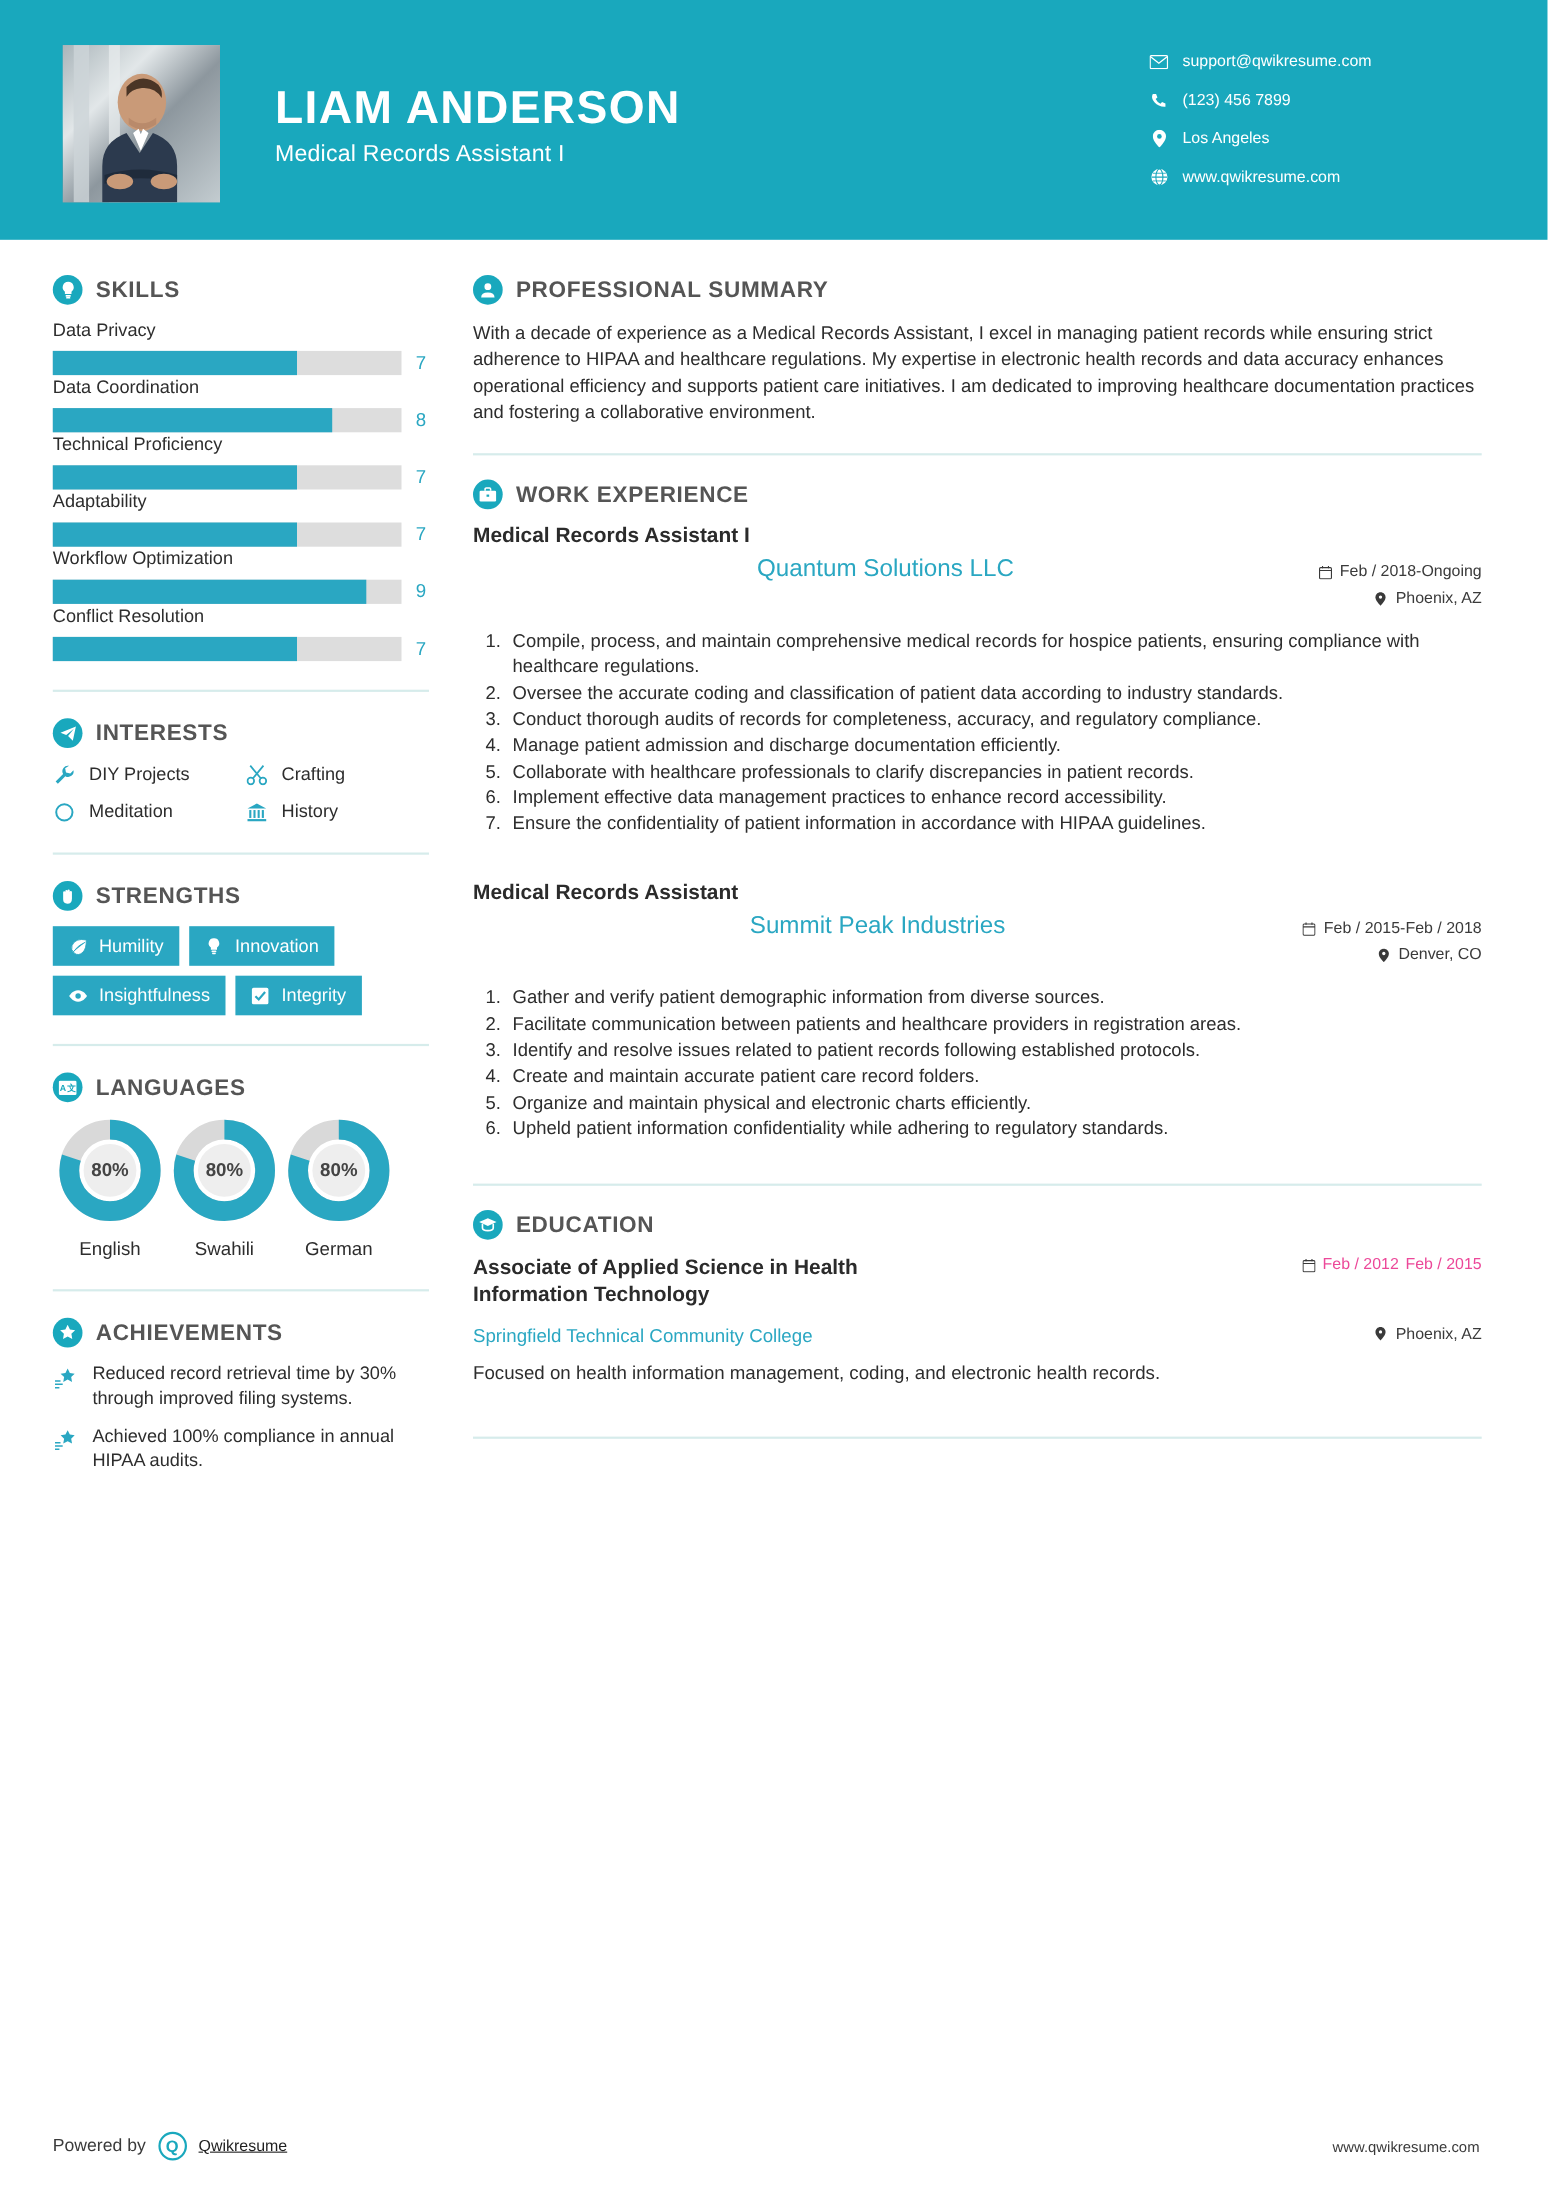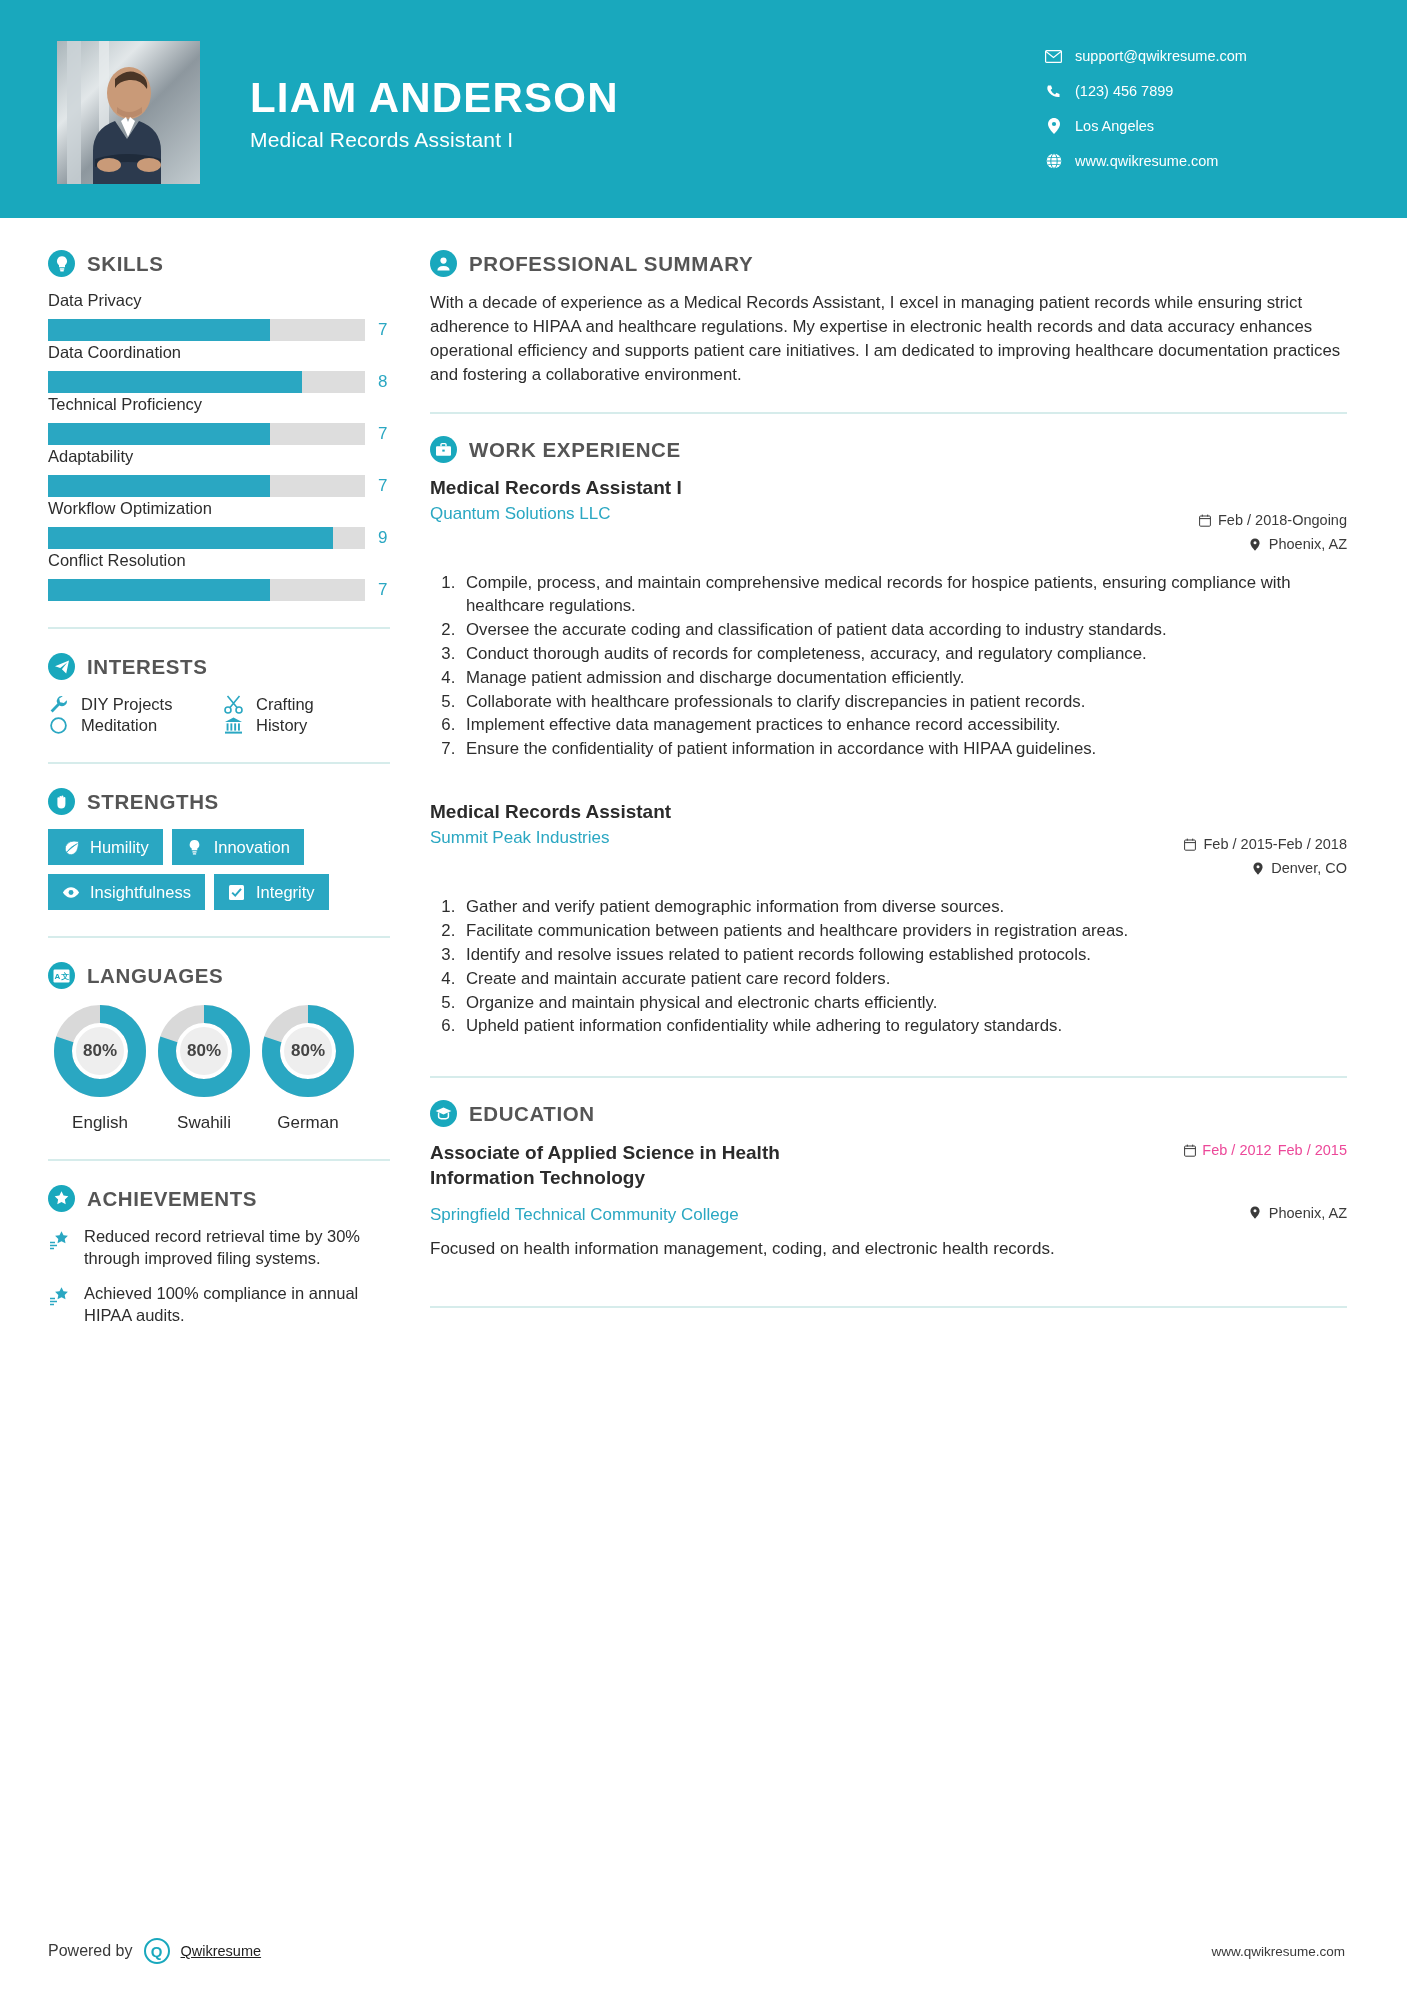--- a/index.html
+++ b/index.html
@@ -131,20 +131,21 @@
   }
   .skill-val {
     font-size: 17px;
     color: #2aa7c2;
   }
 
   
   .interest-grid {
     display: grid;
     grid-template-columns: 175px 1fr;
+    row-gap: 13px;
   }
   .interest {
     display: flex;
     align-items: center;
     gap: 12px;
     font-size: 16.5px;
     color: #2d2d2d;
   }
   .interest .ii { width: 21px; height: 21px; flex:0 0 21px; display:flex; align-items:center; justify-content:center; }
 
@@ -203,23 +204,24 @@
     justify-content: space-between;
     align-items: flex-start;
   }
   .job-left { flex: 1 1 auto; padding-right: 18px; }
   .job-role {
     font-size: 19px;
     font-weight: bold;
     color: #2b2b2b;
   }
   .job-company {
-    font-size: 17px;
+    font-size: 22px;
     color: #2aa7c2;
     margin-top: 5px;
+    text-align: center;
   }
   .job-right { flex: 0 0 auto; text-align: right; padding-top: 4px; margin-top: 31px; }
   .meta-row {
     display: flex;
     align-items: center;
     justify-content: flex-end;
     gap: 7px;
     font-size: 14.5px;
     color: #3a3a3a;
     margin-bottom: 8px;

